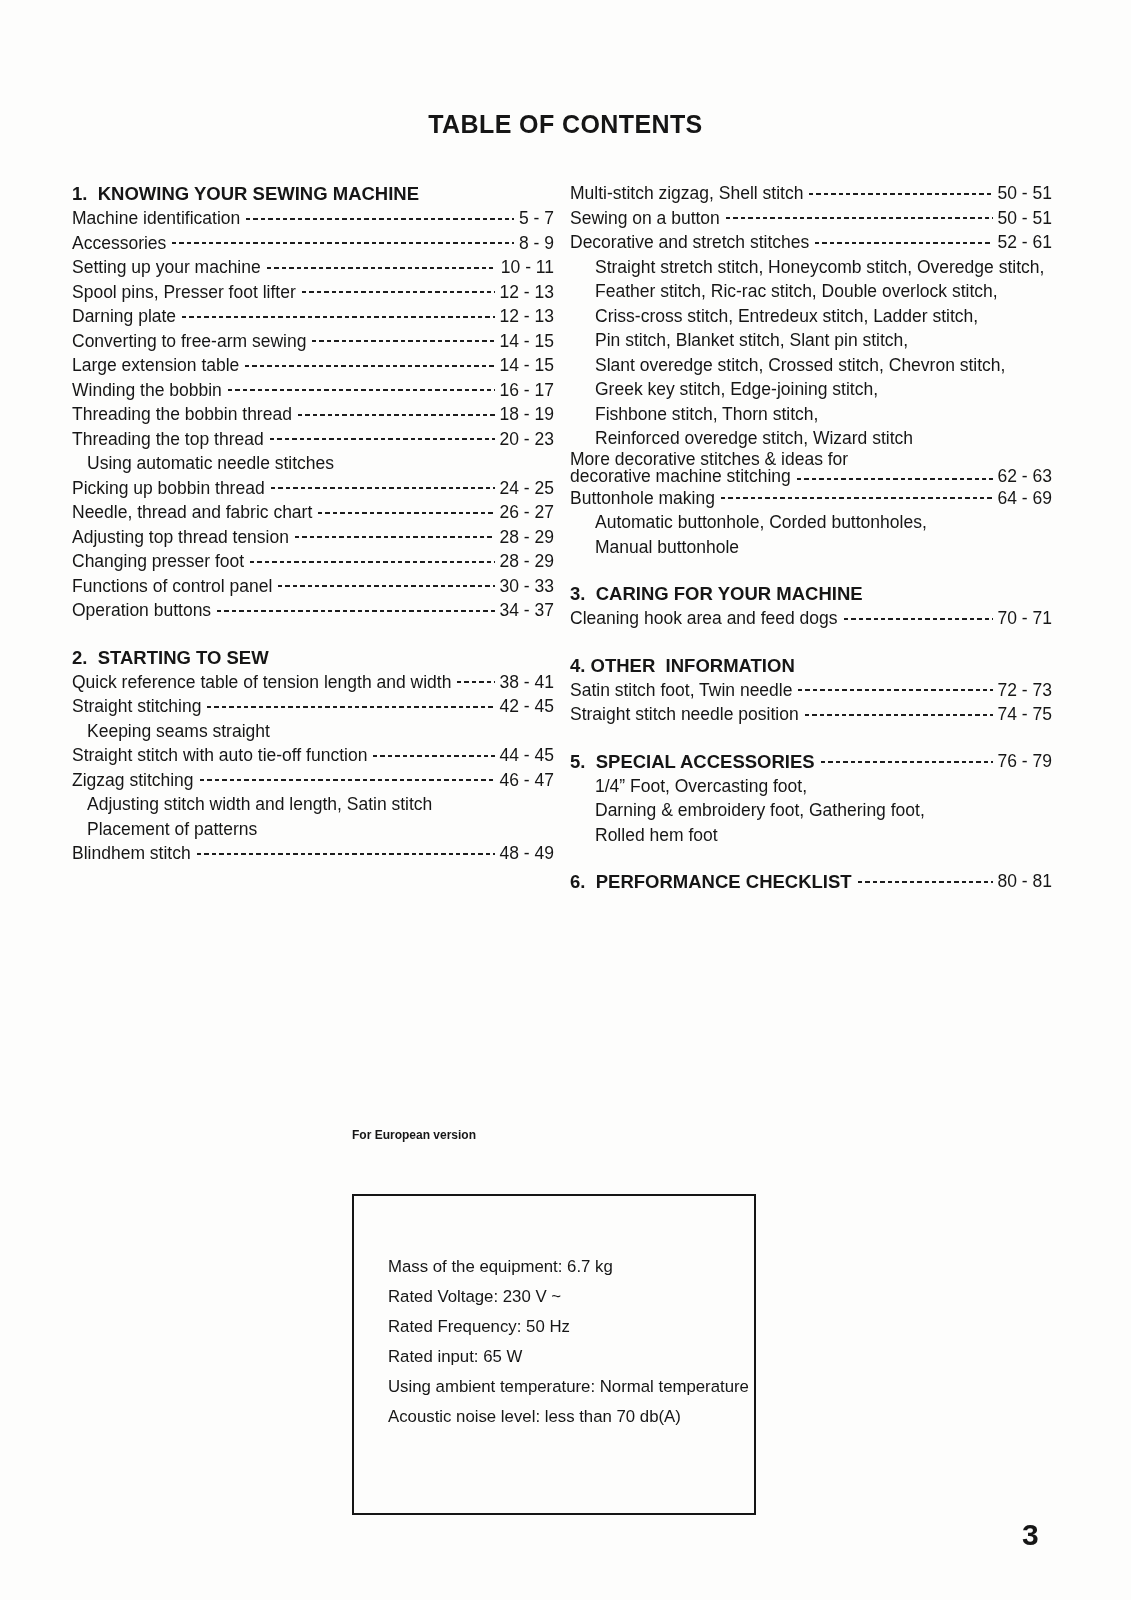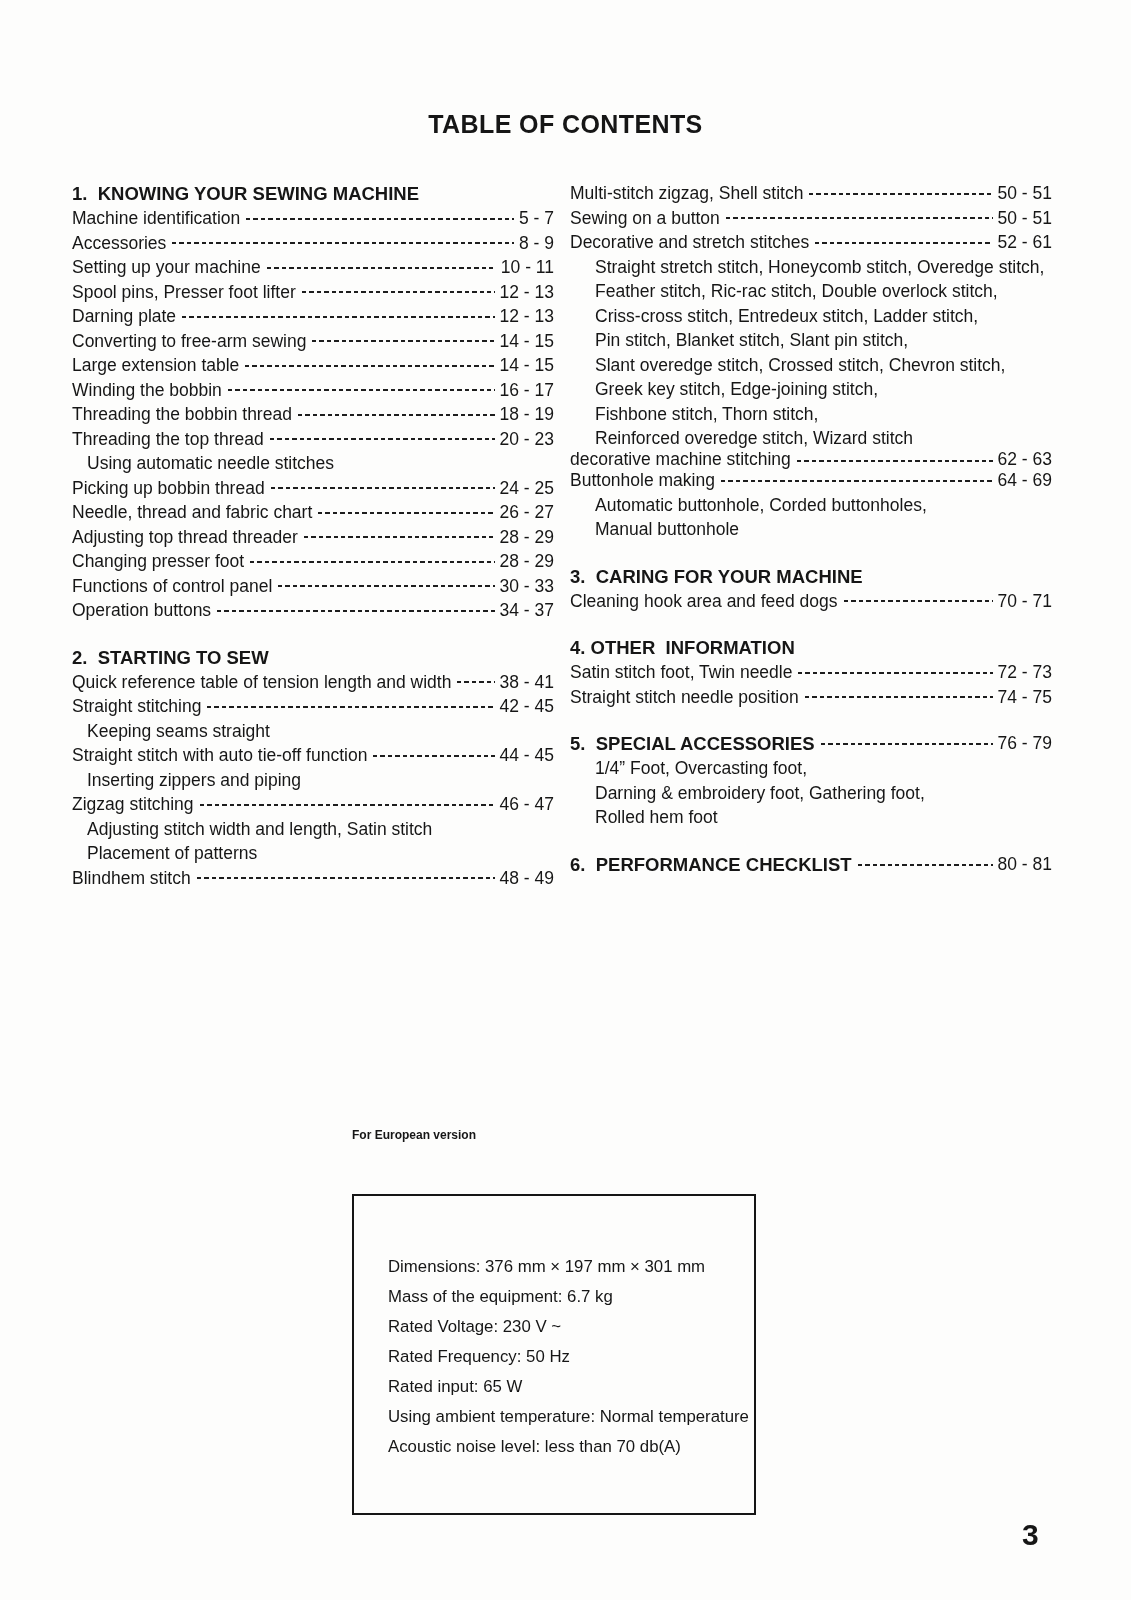--- a/index.html
+++ b/index.html
@@ -71,67 +71,66 @@
       <div class="toc-row"><span class="toc-label">Spool pins, Presser foot lifter</span><span class="toc-leader"></span><span class="toc-pages">12 - 13</span></div>
       <div class="toc-row"><span class="toc-label">Darning plate</span><span class="toc-leader"></span><span class="toc-pages">12 - 13</span></div>
       <div class="toc-row"><span class="toc-label">Converting to free-arm sewing</span><span class="toc-leader"></span><span class="toc-pages">14 - 15</span></div>
       <div class="toc-row"><span class="toc-label">Large extension table</span><span class="toc-leader"></span><span class="toc-pages">14 - 15</span></div>
       <div class="toc-row"><span class="toc-label">Winding the bobbin</span><span class="toc-leader"></span><span class="toc-pages">16 - 17</span></div>
       <div class="toc-row"><span class="toc-label">Threading the bobbin thread</span><span class="toc-leader"></span><span class="toc-pages">18 - 19</span></div>
       <div class="toc-row"><span class="toc-label">Threading the top thread</span><span class="toc-leader"></span><span class="toc-pages">20 - 23</span></div>
       <div class="toc-row ind1"><span class="toc-label">Using automatic needle stitches</span></div>
       <div class="toc-row"><span class="toc-label">Picking up bobbin thread</span><span class="toc-leader"></span><span class="toc-pages">24 - 25</span></div>
       <div class="toc-row"><span class="toc-label">Needle, thread and fabric chart</span><span class="toc-leader"></span><span class="toc-pages">26 - 27</span></div>
-      <div class="toc-row"><span class="toc-label">Adjusting top thread threader</span><span class="toc-leader"></span><span class="toc-pages">28 - 29</span></div>
+      <div class="toc-row"><span class="toc-label">Adjusting top thread tension</span><span class="toc-leader"></span><span class="toc-pages">28 - 29</span></div>
       <div class="toc-row"><span class="toc-label">Changing presser foot</span><span class="toc-leader"></span><span class="toc-pages">28 - 29</span></div>
       <div class="toc-row"><span class="toc-label">Functions of control panel</span><span class="toc-leader"></span><span class="toc-pages">30 - 33</span></div>
       <div class="toc-row"><span class="toc-label">Operation buttons</span><span class="toc-leader"></span><span class="toc-pages">34 - 37</span></div>
       <div class="toc-heading-row"><span class="toc-heading">2.  STARTING TO SEW</span></div>
       <div class="toc-row"><span class="toc-label">Quick reference table of tension length and width</span><span class="toc-leader"></span><span class="toc-pages">38 - 41</span></div>
       <div class="toc-row"><span class="toc-label">Straight stitching</span><span class="toc-leader"></span><span class="toc-pages">42 - 45</span></div>
       <div class="toc-row ind1"><span class="toc-label">Keeping seams straight</span></div>
       <div class="toc-row"><span class="toc-label">Straight stitch with auto tie-off function</span><span class="toc-leader"></span><span class="toc-pages">44 - 45</span></div>
-      <div class="toc-row ind1"><span class="toc-label">Inserting zippers and piping</span></div>
       <div class="toc-row"><span class="toc-label">Zigzag stitching</span><span class="toc-leader"></span><span class="toc-pages">46 - 47</span></div>
       <div class="toc-row ind1"><span class="toc-label">Adjusting stitch width and length, Satin stitch</span></div>
       <div class="toc-row ind1"><span class="toc-label">Placement of patterns</span></div>
       <div class="toc-row"><span class="toc-label">Blindhem stitch</span><span class="toc-leader"></span><span class="toc-pages">48 - 49</span></div>
     </div>
   <div class="col col-right" id="col-right">
       <div class="toc-row"><span class="toc-label">Multi-stitch zigzag, Shell stitch</span><span class="toc-leader"></span><span class="toc-pages">50 - 51</span></div>
       <div class="toc-row"><span class="toc-label">Sewing on a button</span><span class="toc-leader"></span><span class="toc-pages">50 - 51</span></div>
       <div class="toc-row"><span class="toc-label">Decorative and stretch stitches</span><span class="toc-leader"></span><span class="toc-pages">52 - 61</span></div>
       <div class="toc-row ind2"><span class="toc-label">Straight stretch stitch, Honeycomb stitch, Overedge stitch,</span></div>
       <div class="toc-row ind2"><span class="toc-label">Feather stitch, Ric-rac stitch, Double overlock stitch,</span></div>
       <div class="toc-row ind2"><span class="toc-label">Criss-cross stitch, Entredeux stitch, Ladder stitch,</span></div>
       <div class="toc-row ind2"><span class="toc-label">Pin stitch, Blanket stitch, Slant pin stitch,</span></div>
       <div class="toc-row ind2"><span class="toc-label">Slant overedge stitch, Crossed stitch, Chevron stitch,</span></div>
       <div class="toc-row ind2"><span class="toc-label">Greek key stitch, Edge-joining stitch,</span></div>
       <div class="toc-row ind2"><span class="toc-label">Fishbone stitch, Thorn stitch,</span></div>
       <div class="toc-row ind2"><span class="toc-label">Reinforced overedge stitch, Wizard stitch</span></div>
+      <div class="toc-row compact"><span class="toc-label">More decorative stitches &amp; ideas for</span></div>
       <div class="toc-row compact"><span class="toc-label">decorative machine stitching</span><span class="toc-leader"></span><span class="toc-pages">62 - 63</span></div>
       <div class="toc-row"><span class="toc-label">Buttonhole making</span><span class="toc-leader"></span><span class="toc-pages">64 - 69</span></div>
       <div class="toc-row ind2"><span class="toc-label">Automatic buttonhole, Corded buttonholes,</span></div>
       <div class="toc-row ind2"><span class="toc-label">Manual buttonhole</span></div>
       <div class="toc-heading-row"><span class="toc-heading">3.  CARING FOR YOUR MACHINE</span></div>
       <div class="toc-row"><span class="toc-label">Cleaning hook area and feed dogs</span><span class="toc-leader"></span><span class="toc-pages">70 - 71</span></div>
       <div class="toc-heading-row"><span class="toc-heading">4. OTHER  INFORMATION</span></div>
       <div class="toc-row"><span class="toc-label">Satin stitch foot, Twin needle</span><span class="toc-leader"></span><span class="toc-pages">72 - 73</span></div>
       <div class="toc-row"><span class="toc-label">Straight stitch needle position</span><span class="toc-leader"></span><span class="toc-pages">74 - 75</span></div>
       <div class="toc-heading-row"><span class="toc-heading">5.  SPECIAL ACCESSORIES</span><span class="toc-leader"></span><span class="toc-pages">76 - 79</span></div>
       <div class="toc-row ind2"><span class="toc-label">1/4” Foot, Overcasting foot,</span></div>
       <div class="toc-row ind2"><span class="toc-label">Darning &amp; embroidery foot, Gathering foot,</span></div>
       <div class="toc-row ind2"><span class="toc-label">Rolled hem foot</span></div>
       <div class="toc-heading-row"><span class="toc-heading">6.  PERFORMANCE CHECKLIST</span><span class="toc-leader"></span><span class="toc-pages">80 - 81</span></div>
     </div>
 
   <div class="euro-title">For European version</div>
   <div class="euro-box">
     <div class="euro-lines" id="euro-lines">
-        <p class="euro-line">Dimensions: 376 mm × 197 mm × 301 mm</p>
         <p class="euro-line">Mass of the equipment: 6.7 kg</p>
         <p class="euro-line">Rated Voltage: 230 V ~</p>
         <p class="euro-line">Rated Frequency: 50 Hz</p>
         <p class="euro-line">Rated input: 65 W</p>
         <p class="euro-line">Using ambient temperature: Normal temperature</p>
         <p class="euro-line">Acoustic noise level: less than 70 db(A)</p>
       </div>
   </div>
 
   <div class="page-num">3</div>

